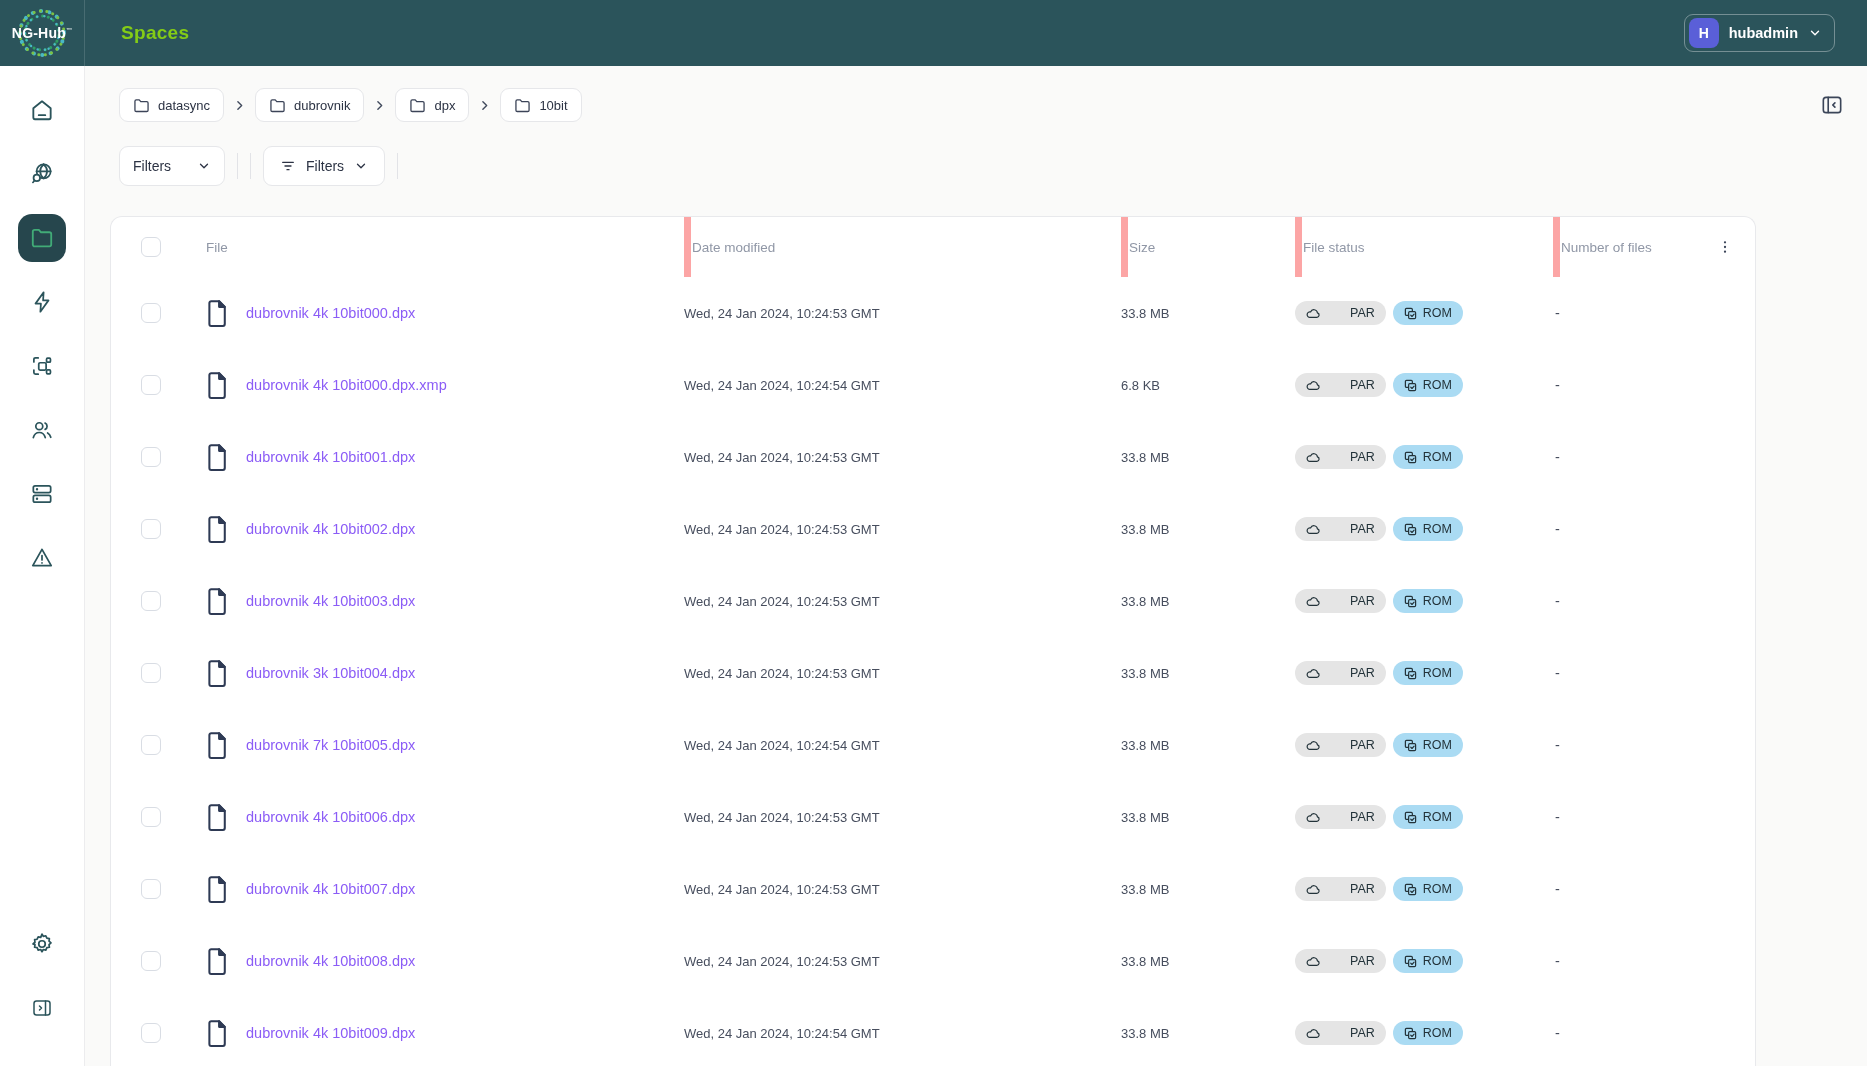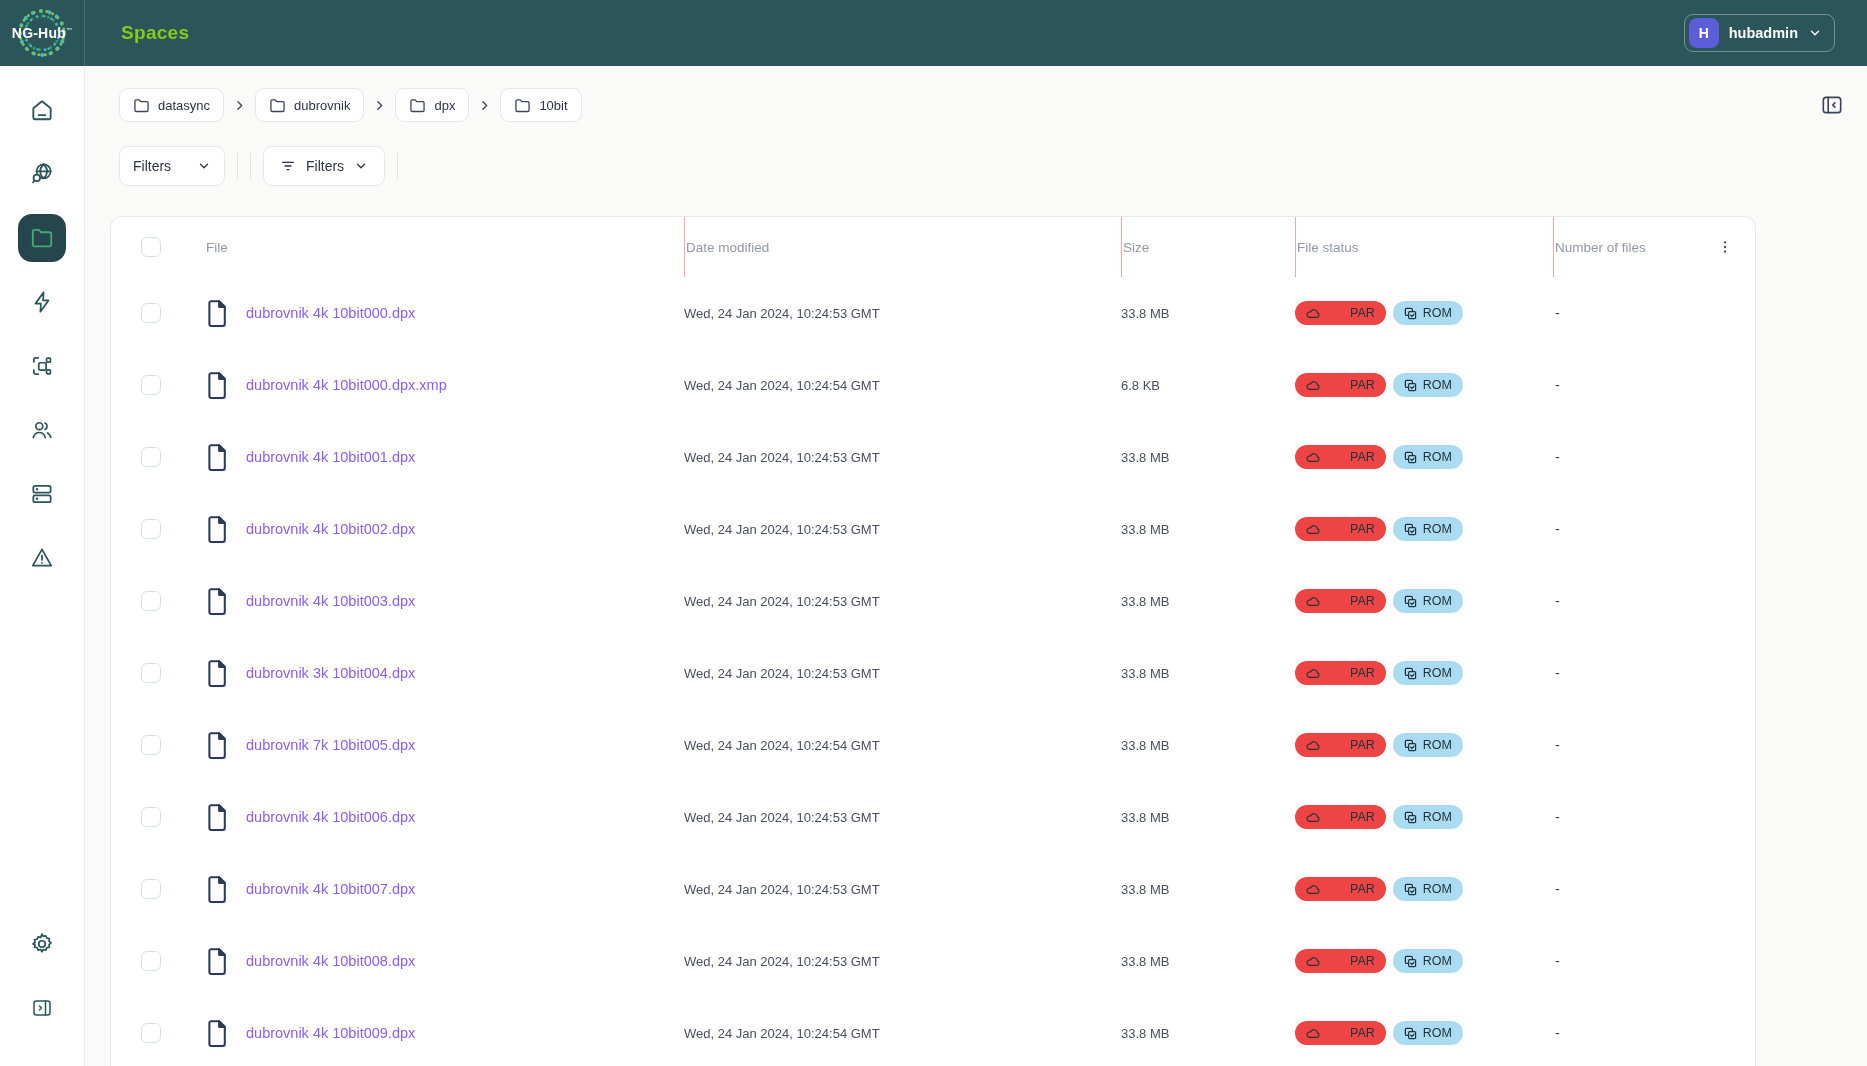--- a/index.html
+++ b/index.html
@@ -53,32 +53,32 @@
   .filters-btn { height:40px; background:#fff; border:1px solid #e6e7ea; border-radius:9px;
                  display:flex; align-items:center; gap:10px; padding:0 16px; cursor:pointer; }
   .filters-label { font-size:14px; color:#2c3344; }
 
   
   .table-card { margin:30px 0 0 25px; width:1646px; height:852px; background:#fff;
                 border:1px solid #e8e9ec; border-radius:12px 12px 0 0; border-bottom:none; overflow:hidden; }
   .t-grid { display:grid; grid-template-columns:70px 503px 437px 174px 258px 140px 1fr; align-items:center; }
   .t-head { height:60px; }
   .t-head .hcell { font-size:13.5px; color:#9097a6; height:60px; display:flex; align-items:center; }
-  .hcell.b-left { border-left:1px solid #fca5a5; padding-left:1px; }
+  .hcell.b-left { border-left:7px solid #fca5a5; padding-left:1px; }
   .cb { width:20px; height:20px; border:1px solid #d9dde4; border-radius:6px; background:#fff; margin-left:30px; cursor:pointer; }
   .name-pad { padding-left:25px; }
   .kebab { justify-self:end; margin-right:22px; background:none; border:none; cursor:pointer; display:flex; }
 
   .t-row { height:72px; }
   .row-name { display:flex; align-items:center; gap:16px; padding-left:25px; font-size:14.5px; color:#8b5cf6; }
   .cell-date, .cell-size { font-size:13px; color:#474e5e; }
   .cell-files { font-size:14.5px; color:#474e5e; padding-left:2px; }
   .badges { display:flex; gap:7px; }
   .badge { display:inline-flex; align-items:center; gap:6px; height:24px; padding:0 11px; border-radius:999px; font-size:12.5px; color:#23333a; }
-  .badge.par { background:#ef4444;gap:29px; }
+  .badge.par { background:#e5e5e5;gap:29px; }
   .badge.rom { background:#aadbf3; }
 </style>
 </head>
 <body>
 
 <header class="topbar">
   <div class="logo-box">
     <svg class="logo-dots" width="54" height="54" viewBox="0 0 54 54">
       <g fill="none" stroke-linecap="round">
         <circle cx="27" cy="27" r="22" stroke="#49b9c6" stroke-width="4" stroke-dasharray="0.1 8.4"></circle>

